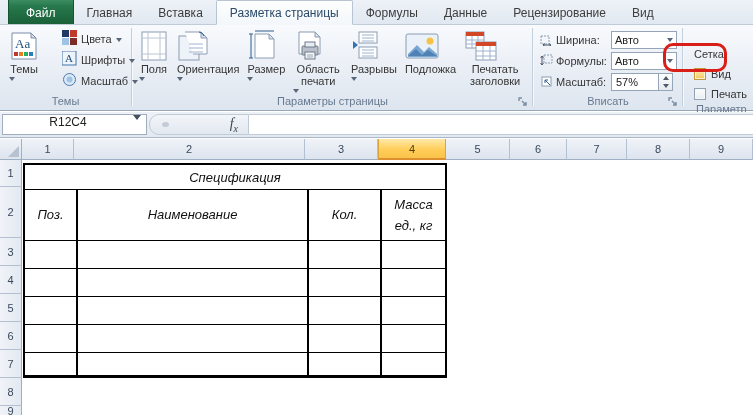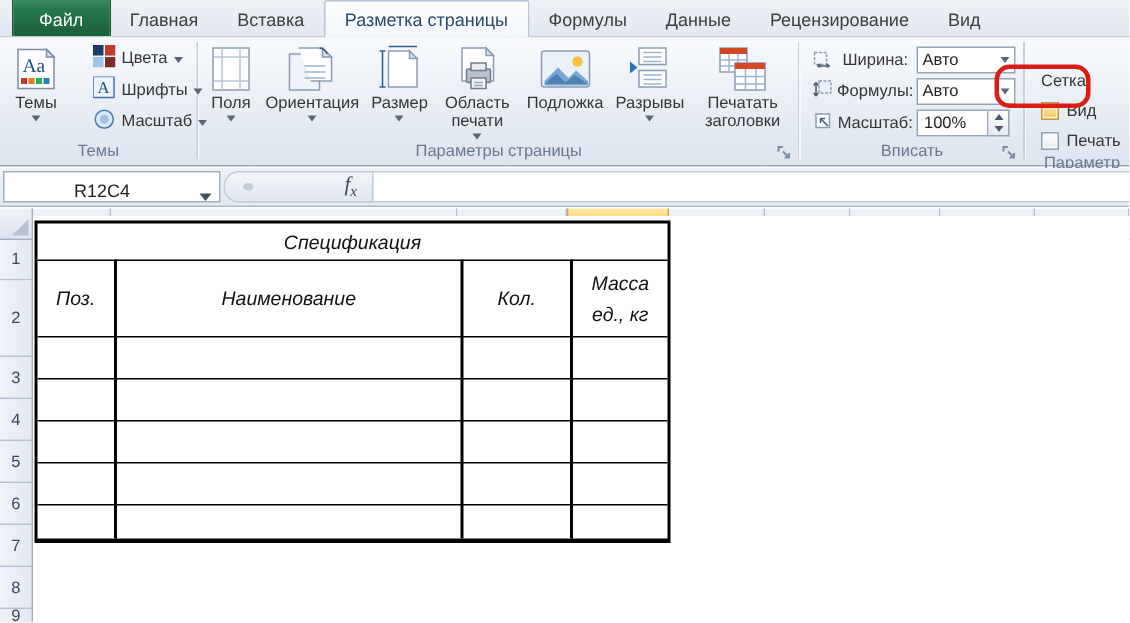--- a/index.html
+++ b/index.html
@@ -22,40 +22,40 @@
             background:linear-gradient(#f8fafd,#e9eef5 55%,#dde5ef);
             border-bottom:1px solid #98a7ba; display:flex; }
   .rgroup { position:relative; display:flex; flex-direction:column; height:85px; }
   .rgroup-sep { width:2px; height:78px; margin-top:3px;
                 background:linear-gradient(to right,#c4cfdc 50%,#f6f9fc 50%); flex:none; }
   .rgroup-body { flex:1; display:flex; align-items:flex-start; padding-top:3px; }
   .rgroup-label { height:16px; font-size:11px; color:#68798f; text-align:center; position:relative; line-height:14px; white-space:nowrap; }
   .launcher { position:absolute; right:4px; bottom:3px; width:10px; height:10px; }
   .launcher svg { display:block; }
 
-  .bigbtn { display:flex; flex-direction:column; align-items:center; padding:1px 4px; height:66px; }
+  .bigbtn { display:flex; flex-direction:column; padding:1px 4px; height:66px; }
   .bigbtn .bicon { height:34px; display:flex; align-items:center; }
   .bigbtn .blabel { font-size:11px; color:#353535; text-align:center; line-height:12px; white-space:pre-line; }
   .dropdown-arrow { width:0; height:0; border-left:3px solid transparent; border-right:3px solid transparent;
                     border-top:4px solid #5a6678; margin-top:2px; }
   .smallbtn { display:flex; align-items:center; gap:4px; height:21px; padding:0 3px; font-size:11px; color:#353535; }
 
   
   .g-themes { width:131px; }
   .g-themes .rgroup-body { padding-left:5px; gap:4px; }
   .themes-col { display:flex; flex-direction:column;margin-left:12px; }
 
   
   .g-pagesetup { width:399px; }
   .g-pagesetup .rgroup-body { justify-content:space-around; padding:3px 2px 0; }
 
   
   .g-fit { width:148px; }
   .g-fit .rgroup-body { flex-direction:column; padding:6px 4px 0 6px; gap:3px; }
-  .fitrow { display:flex; align-items:center; width:100%; font-size:11px; color:#353535;text-align:center; }
+  .fitrow { display:flex; align-items:center; width:100%; font-size:11px; color:#353535; }
   .fitrow .ficon { width:16px; flex:none; }
   .fitrow .flabel { width:55px; flex:none; }
   .combo { width:66px; height:18px; background:#fff; border:1px solid #95a4b6; display:flex; align-items:center;
            font-size:11px; color:#222; padding:0 3px; justify-content:space-between; }
   .combo .ca { width:0;height:0;border-left:3px solid transparent;border-right:3px solid transparent;border-top:4px solid #5a6678; }
   .spinbox { display:flex; align-items:stretch; height:18px; }
   .spin-val { width:48px; background:#fff; border:1px solid #95a4b6; font-size:11px; color:#222;
               display:flex; align-items:center; padding:0 4px; }
   .spin-btns { width:14px; border:1px solid #95a4b6; border-left:none; display:flex; flex-direction:column; background:linear-gradient(#fdfdfe,#e6ebf1); }
   .spin-btns div { flex:1; display:flex; align-items:center; justify-content:center; }
@@ -74,21 +74,21 @@
 
   
   .red-ring { position:absolute; left:663px; top:43px; width:64px; height:29px;
               border:3px solid #d91e18; border-radius:10px; z-index:50; pointer-events:none; }
 
   
   .fbar { position:absolute; top:112px; left:0; width:753px; height:26px;
           background:linear-gradient(#eef2f7,#e3e9f1); border-bottom:1px solid #aab7c6;
           display:flex; align-items:center; }
   .namebox { width:145px; height:21px; margin-left:2px; background:#fff; border:1px solid #9fadbe;
-             display:flex; align-items:flex-end; font-size:12px; color:#222; }
+             display:flex; align-items:flex-start; font-size:12px; color:#222; }
   .namebox .nb-text { flex:1; text-align:center; }
   .nb-arrow { width:0;height:0;border-left:4px solid transparent;border-right:4px solid transparent;border-top:5px solid #42505f; margin-right:5px; }
   .fx-zone { width:100px; height:21px; background:linear-gradient(#f2f5f9,#e2e8f0); border:1px solid #c0cbd8;
              border-radius:10px 0 0 10px; margin-left:2px; display:flex; align-items:center; position:relative; }
   .fx-dot { width:7px; height:5px; border-radius:50%; background:#c3ccd6; margin-left:12px; }
   .fx-sym { position:absolute; right:10px; font-family:"Liberation Serif", serif; font-style:italic; font-size:14px; color:#3a4653; }
   .fx-sym sub { font-size:10px; }
   .f-input { flex:1; height:21px; background:#fff; border-top:1px solid #c0cbd8; border-bottom:1px solid #c0cbd8; }
 
   
@@ -105,21 +105,21 @@
   .c1{width:52px}.c2{width:231px}.c3{width:73px}.c4{width:68px}.c5{width:64px}
   .c6{width:57px}.c7{width:60px}.c8{width:63px}.c9{width:63px}
 
   .rowheads { position:absolute; top:160px; left:0; width:22px; height:255px; }
   .rh { width:22px; background:linear-gradient(to right,#f0f3f8,#e3e9f1);
         border-right:1px solid #9fb0c3; border-bottom:1px solid #b2c0d1;
         font-size:11px; color:#39485d; display:flex; align-items:center; justify-content:center; }
   .rh1{height:27px}.rh2{height:51px}.rh3,.rh4,.rh5,.rh6,.rh7,.rh8{height:28px}.rh9{height:9px;border-bottom:none}
 
   
-  .canvas { position:absolute; top:144px; left:22px; width:731px; height:255px; background:#fff; }
+  .canvas { position:absolute; top:160px; left:22px; width:731px; height:255px; background:#fff; }
   .spec-table { position:absolute; left:1px; top:3px; width:424px; height:215px;
                 border:2px solid #000; border-bottom:3px solid #000;
                 font-style:italic; color:#111; }
   .t-hline { position:absolute; left:0; right:0; height:1px; background:#000; }
   .t-vline { position:absolute; top:24px; bottom:0; width:2px; background:#000; }
   .t-title { position:absolute; left:0; right:0; top:0; height:24px; display:flex; align-items:center; justify-content:center;
              font-size:13px; }
   .t-head { position:absolute; top:24px; height:51px; display:flex; align-items:center; justify-content:center;
             text-align:center; font-size:13px; line-height:21px; }
 </style>
@@ -252,45 +252,45 @@
               <rect x="12" y="22" width="10" height="7" fill="#f4f6f8" stroke="#6e7b8a"></rect>
               <line x1="14" y1="25" x2="20" y2="25" stroke="#9aa7b4"></line>
                 <line x1="14" y1="27" x2="20" y2="27" stroke="#9aa7b4"></line>
             </svg>
           </span>
           <span class="blabel">Область печати</span>
           <span class="dropdown-arrow"></span>
         </div>
         <div class="bigbtn">
           <span class="bicon">
-            <svg width="34" height="28" viewBox="0 0 34 28">
-              <rect x="1" y="2" width="32" height="24" rx="2" fill="#eaf1f8" stroke="#8b9cb2"></rect>
-              <circle cx="25" cy="9" r="3.5" fill="#f6c244"></circle>
-              <path d="M3 22 l9 -9 7 7 5 -5 8 7 v3 h-29 z" fill="#7aa7d4"></path>
-              <path d="M3 24 l8 -7 6 6 6 -5 9 6" fill="#4f81b5"></path>
-            </svg>
-          </span>
-          <span class="blabel">Подложка</span>
-        </div>
-        <div class="bigbtn">
-          <span class="bicon">
             <svg width="30" height="32" viewBox="0 0 30 32">
               <rect x="8" y="2" width="18" height="11" fill="#fff" stroke="#8b9cb2"></rect>
               <line x1="11" y1="5" x2="23" y2="5" stroke="#9db4d0"></line>
                 <line x1="11" y1="8" x2="23" y2="8" stroke="#9db4d0"></line>
                 <line x1="11" y1="11" x2="23" y2="11" stroke="#9db4d0"></line>
               <rect x="8" y="17" width="18" height="11" fill="#fff" stroke="#8b9cb2"></rect>
               <line x1="11" y1="20" x2="23" y2="20" stroke="#9db4d0"></line>
                 <line x1="11" y1="23" x2="23" y2="23" stroke="#9db4d0"></line>
                 <line x1="11" y1="26" x2="23" y2="26" stroke="#9db4d0"></line>
               <path d="M2 11 l5 4 -5 4 z" fill="#2e75b6"></path>
             </svg>
           </span>
           <span class="blabel">Разрывы</span>
           <span class="dropdown-arrow"></span>
+        </div>
+        <div class="bigbtn">
+          <span class="bicon">
+            <svg width="34" height="28" viewBox="0 0 34 28">
+              <rect x="1" y="2" width="32" height="24" rx="2" fill="#eaf1f8" stroke="#8b9cb2"></rect>
+              <circle cx="25" cy="9" r="3.5" fill="#f6c244"></circle>
+              <path d="M3 22 l9 -9 7 7 5 -5 8 7 v3 h-29 z" fill="#7aa7d4"></path>
+              <path d="M3 24 l8 -7 6 6 6 -5 9 6" fill="#4f81b5"></path>
+            </svg>
+          </span>
+          <span class="blabel">Подложка</span>
         </div>
         <div class="bigbtn">
           <span class="bicon">
             <svg width="34" height="32" viewBox="0 0 34 32">
               <rect x="2" y="2" width="18" height="16" fill="#fff" stroke="#8b9cb2"></rect>
               <rect x="2" y="2" width="18" height="4" fill="#d24726"></rect>
               <line x1="8" y1="6" x2="8" y2="18" stroke="#9db4d0"></line>
                 <line x1="14" y1="6" x2="14" y2="18" stroke="#9db4d0"></line>
               <line x1="2" y1="10" x2="20" y2="10" stroke="#9db4d0"></line>
                 <line x1="2" y1="14" x2="20" y2="14" stroke="#9db4d0"></line>
@@ -348,21 +348,21 @@
         </div>
         <div class="fitrow">
           <span class="ficon">
             <svg width="13" height="13" viewBox="0 0 13 13">
               <rect x="2" y="2" width="9" height="9" fill="#fff" stroke="#8b9cb2"></rect>
               <path d="M10 10 l-5 -5 M5 5 h3 M5 5 v3" stroke="#2e5d8c" fill="none"></path>
             </svg>
           </span>
           <span class="flabel">Масштаб:</span>
           <span class="spinbox">
-            <span class="spin-val">100%</span>
+            <span class="spin-val">57%</span>
             <span class="spin-btns">
               <div>
                   <span class="spin-up"></span>
                 </div>
               <div>
                   <span class="spin-dn"></span>
                 </div>
             </span>
           </span>
         </div>

